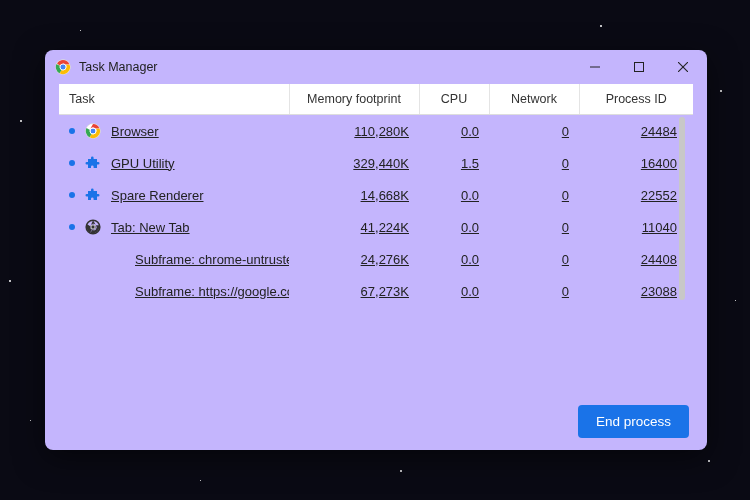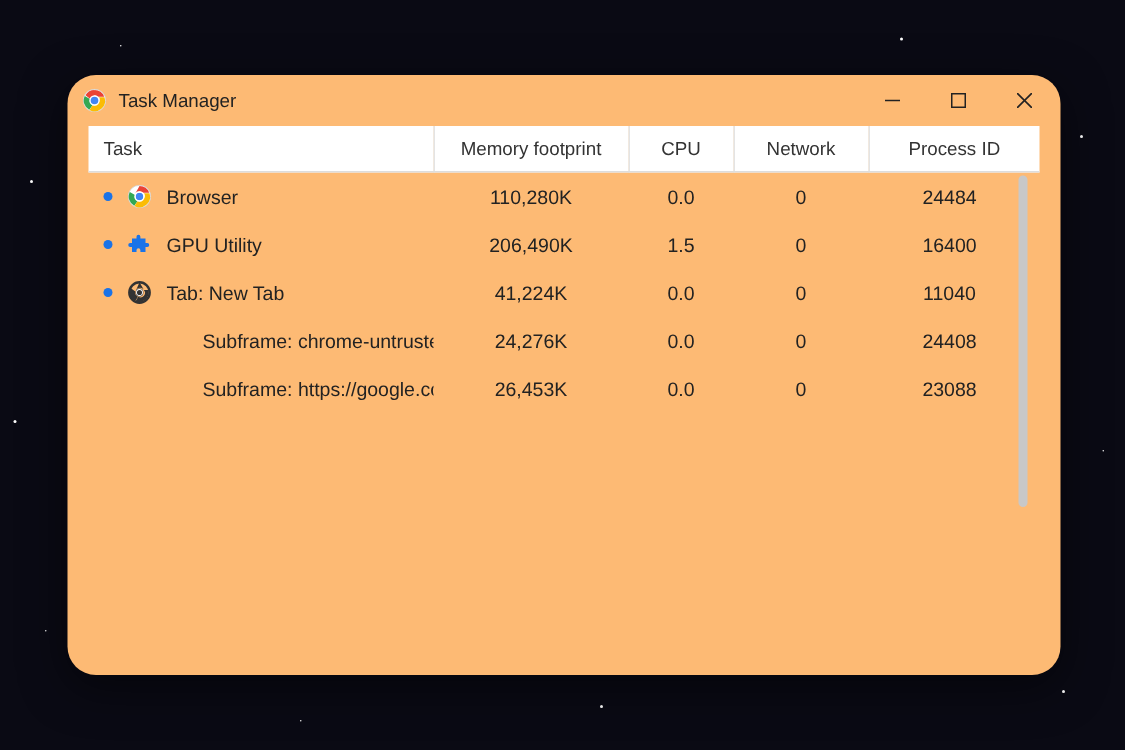--- a/index.html
+++ b/index.html
@@ -10,22 +10,22 @@
     font-size: 13px;
     color: #222;
     position: relative;
     overflow: hidden;
   }
   .star { position: absolute; background: #fff; border-radius: 50%; }
   .window {
     position: absolute;
     left: 45px; top: 50px;
     width: 662px; height: 400px;
-    background: #fdba74;
-    border-radius: 19px;
+    background: #c4b5fd;
+    border-radius: 8px;
     box-shadow: 0 8px 30px rgba(0,0,0,0.5);
     display: flex; flex-direction: column;
   }
   .titlebar {
     height: 34px;
     display: flex; align-items: center;
     padding: 0 2px 0 10px;
   }
   .titlebar .app-icon { width: 16px; height: 16px; margin-right: 8px; }
   .titlebar .title { font-size: 12.5px; color: #222; }
@@ -46,26 +46,27 @@
     border-right: 1px solid #e4e4e4;
     background: #fff;
   }
   thead th:first-child { text-align: left; }
   thead th:last-child { border-right: none; }
   .body-scroll {
     overflow-y: hidden;
     position: relative;
     flex: 1;
     border-right: 6px solid transparent;
+    text-decoration: underline;
   }
   tbody td {
     padding: 8px 10px;
     font-size: 13px;
     color: #222;
-    text-align: center;
+    text-align: right;
     white-space: nowrap;
     overflow: hidden;
     text-overflow: ellipsis;
   }
   tbody td:first-child { text-align: left; }
   .task-cell { display: flex; align-items: center; gap: 10px; }
   .bullet { width: 6px; height: 6px; border-radius: 50%; background: #1a73e8; flex-shrink:0; }
   .bullet.hidden { visibility: hidden; }
   .row-icon { width: 16px; height: 16px; flex-shrink:0; }
   .row-icon.hidden { visibility: hidden; }
@@ -189,24 +190,39 @@
             <tr>
               <td>
                 <div class="task-cell">
                   <span class="bullet"></span>
                   <span class="row-icon"><svg viewBox="0 0 16 16">
                       <path d="M3 4 h3 v-1.2 a1.3 1.3 0 0 1 2.6 0 V4 H12 v3 h1.2 a1.3 1.3 0 0 1 0 2.6 H12 V13 H8.6 v-1.2 a1.3 1.3 0 0 0 -2.6 0 V13 H3 V9.6 H1.8 a1.3 1.3 0 0 1 0-2.6 H3 Z" fill="#1a73e8"></path>
                     </svg></span>
                   <span>GPU Utility</span>
                 </div>
               </td>
-              <td>206,490K</td>
+              <td>329,440K</td>
               <td>1.5</td>
               <td>0</td>
               <td>16400</td>
+            </tr>
+            <tr>
+              <td>
+                <div class="task-cell">
+                  <span class="bullet"></span>
+                  <span class="row-icon"><svg viewBox="0 0 16 16">
+                      <path d="M3 4 h3 v-1.2 a1.3 1.3 0 0 1 2.6 0 V4 H12 v3 h1.2 a1.3 1.3 0 0 1 0 2.6 H12 V13 H8.6 v-1.2 a1.3 1.3 0 0 0 -2.6 0 V13 H3 V9.6 H1.8 a1.3 1.3 0 0 1 0-2.6 H3 Z" fill="#1a73e8"></path>
+                    </svg></span>
+                  <span>Spare Renderer</span>
+                </div>
+              </td>
+              <td>14,668K</td>
+              <td>0.0</td>
+              <td>0</td>
+              <td>22552</td>
             </tr>
             <tr>
               <td>
                 <div class="task-cell">
                   <span class="bullet"></span>
                   <span class="row-icon"><svg viewBox="0 0 16 16">
                       <circle cx="8" cy="8" r="6.8" fill="none" stroke="#333" stroke-width="1.6"></circle>
                       <circle cx="8" cy="8" r="2.6" fill="#333"></circle>
                       <path d="M8 1.2 L10.8 6 A3 3 0 0 0 5.7 6.5 Z" fill="#333"></path>
                       <path d="M2 5 L5.2 7.4 A3 3 0 0 0 7 10.8 L4.8 14" stroke="#333" stroke-width="0" fill="#333" opacity="0"></path>
@@ -239,24 +255,27 @@
             </tr>
             <tr class="partial-row">
               <td>
                 <div class="task-cell">
                   <span class="bullet hidden"></span>
                   <span class="indent"></span>
                   <span class="row-icon hidden"></span>
                   <span>Subframe: https://google.com/</span>
                 </div>
               </td>
-              <td>26,453K</td>
+              <td>67,273K</td>
               <td>0.0</td>
               <td>0</td>
               <td>23088</td>
             </tr>
           </tbody>
       </table>
       <div class="scrollbar"></div>
     </div>
   </div>
 
+  <div class="footer">
+    <button class="end-btn">End process</button>
+  </div>
 </div>
 
 </body></html>

